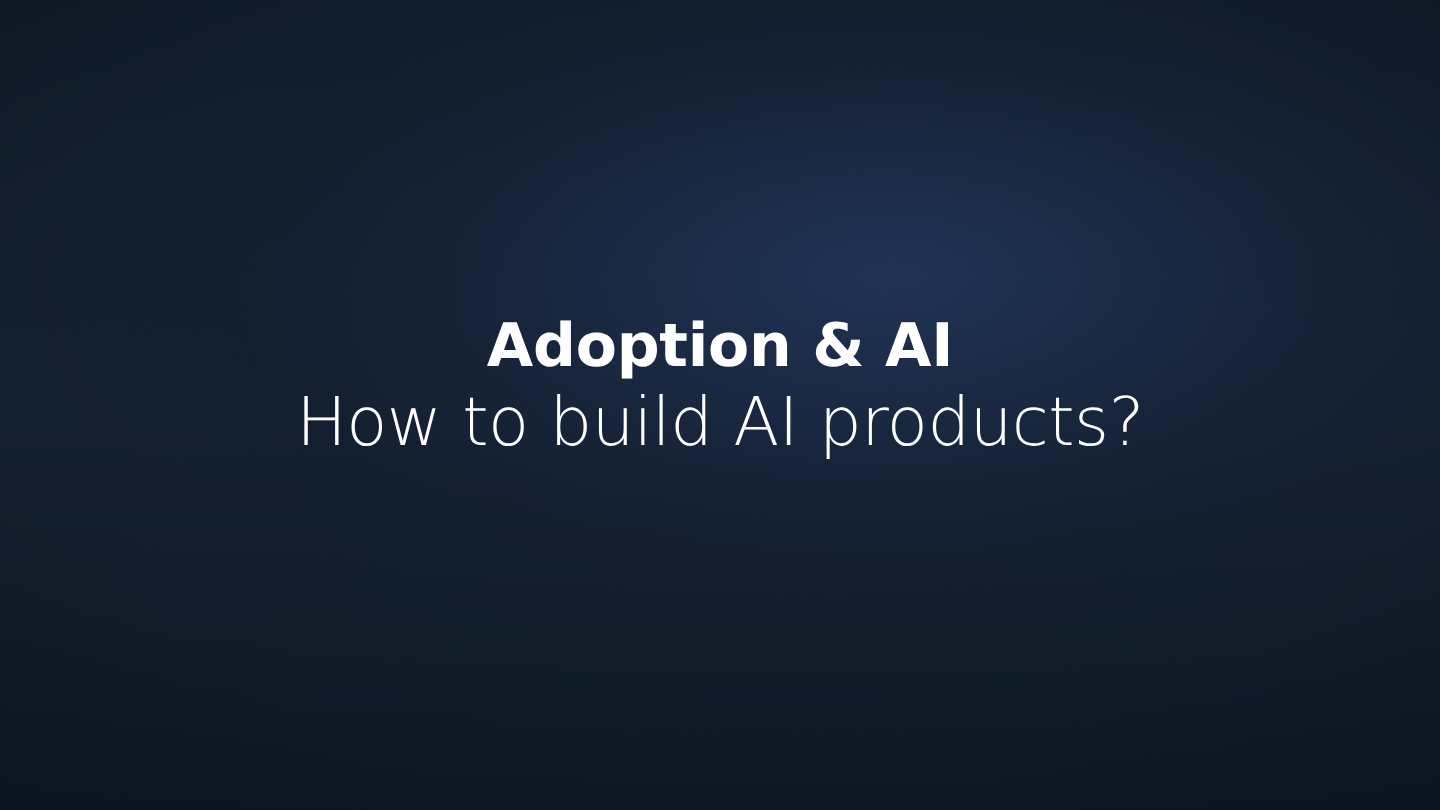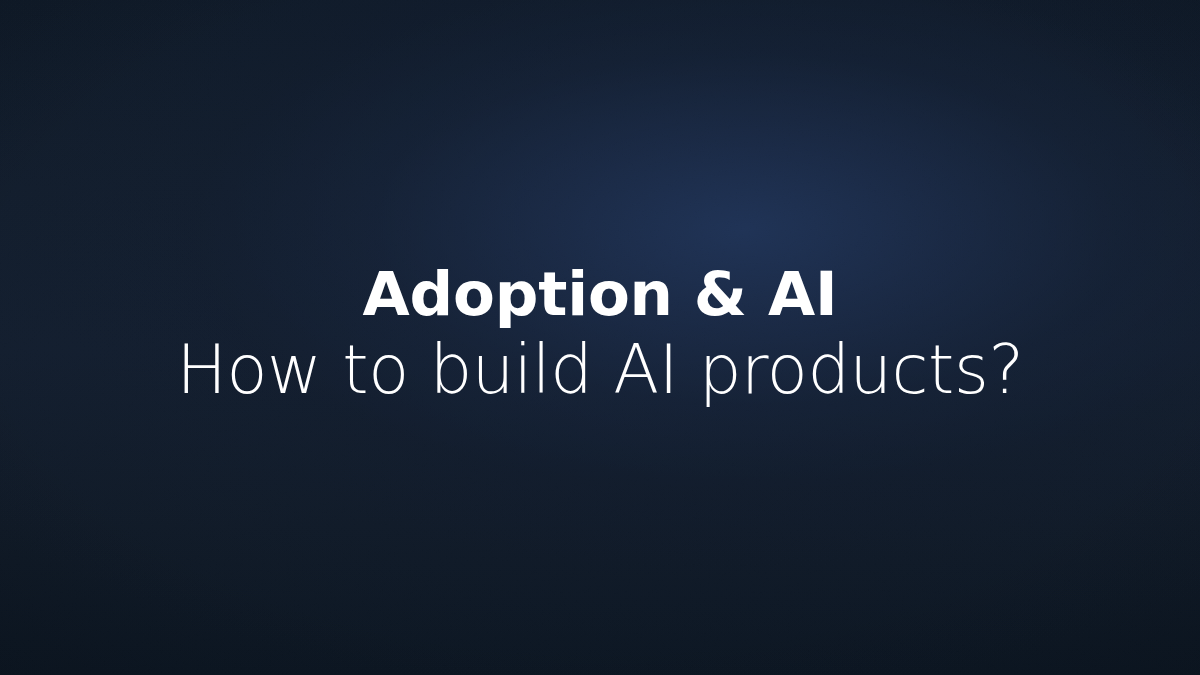--- a/index.html
+++ b/index.html
@@ -82,32 +82,32 @@
     display: flex;
     flex-direction: column;
     align-items: center;
     text-align: center;
     z-index: 3;
   }
 
   .slide-title {
     margin: 0;
     color: #ffffff;
-    font-size: 61px;
+    font-size: 50px;
     font-weight: 700;
     line-height: 1.04;
     letter-spacing: -0.2px;
     white-space: nowrap;
   }
 
   .slide-subtitle {
     margin: 0;
     margin-top: 9px;
     color: #ffffff;
-    font-size: 67px;
+    font-size: 56px;
     font-weight: 300;
     line-height: 1.08;
     letter-spacing: -0.4px;
     white-space: nowrap;
   }
 </style>
 </head>
 <body>
 
 <div id="slide">

